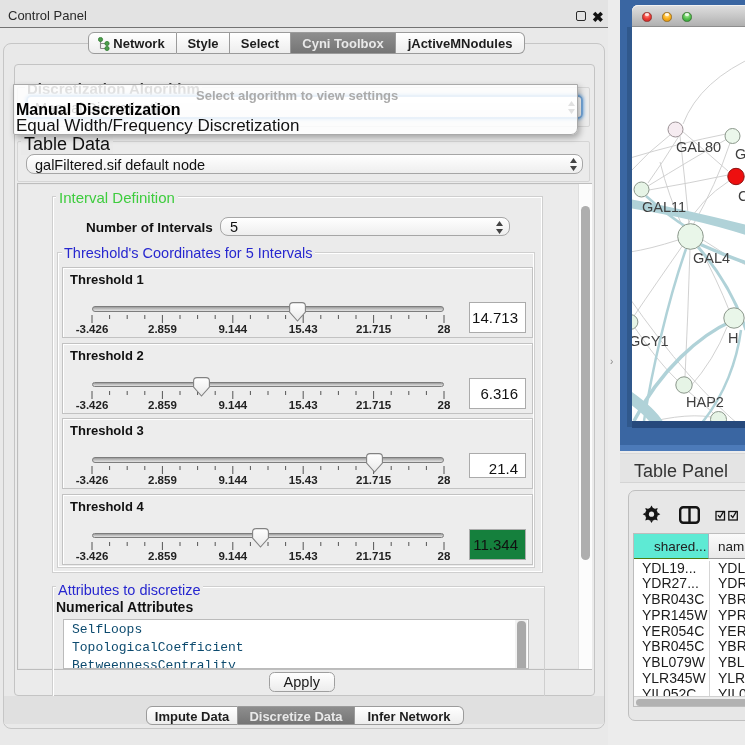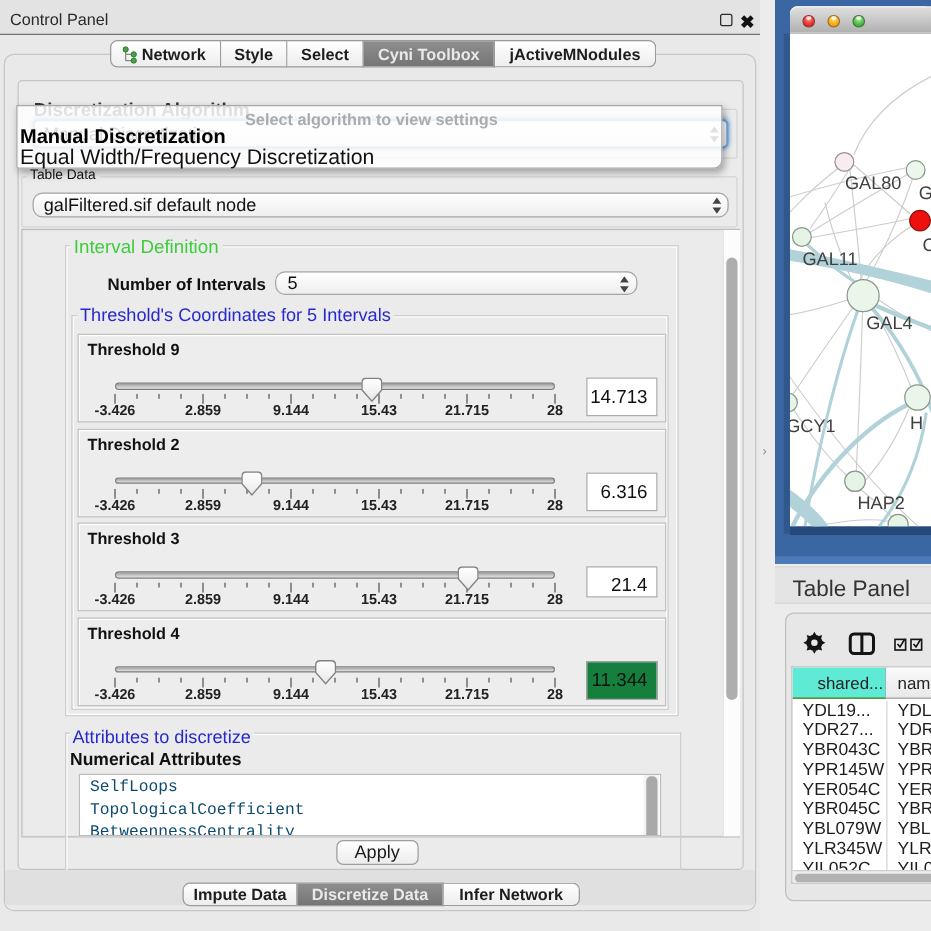--- a/index.html
+++ b/index.html
@@ -158,21 +158,21 @@
 <div class="abs" style="left:25px;top:80px;font-size:15px;font-weight:bold;color:#3a3a3a;background:#ebebeb;padding:0 2px;">Discretization Algorithm</div>
 
 <div class="abs" style="left:26px;top:95px;width:557px;height:24px;border-radius:5px;background:linear-gradient(#fff,#ededed);border:2px solid #74a7da;box-shadow:0 0 3px 1px #8cb9e4;box-sizing:border-box;">
   <div class="abs" style="left:7px;top:2.5px;font-size:14.5px;color:#111;">Manual Discretization</div>
   <svg class="abs" style="right:5px;top:4px;" width="9" height="13">
       <path d="M4.5 0 L8 5 L1 5 Z M4.5 13 L1 8 L8 8 Z" fill="#444"></path>
     </svg>
 </div>
 
 <div class="abs" style="left:17px;top:141px;width:573px;height:41px;border:1px solid #d5d5d5;border-radius:2px;box-sizing:border-box;"></div>
-<div class="abs" style="left:21px;top:134px;font-size:11px;color:#111;background:#e9e9e9;padding:0 3px;">Table Data</div>
+<div class="abs" style="left:21px;top:134px;font-size:18px;color:#111;background:#e9e9e9;padding:0 3px;">Table Data</div>
 <div class="abs" style="left:26px;top:154px;width:557px;height:20px;border-radius:8px;background:linear-gradient(#ffffff,#eeeeee);border:1px solid #a6a6a6;box-sizing:border-box;">
   <div class="abs" style="left:8px;top:1.5px;font-size:14.5px;color:#111;">galFiltered.sif default node</div>
   <svg class="abs" style="right:4px;top:3px;" width="9" height="13">
       <path d="M4.5 0 L8 5 L1 5 Z M4.5 13 L1 8 L8 8 Z" fill="#444"></path>
     </svg>
 </div>
 
 <div class="abs" style="left:17px;top:183px;width:575px;height:487px;border:1px solid #bdbdbd;box-shadow:0 0 0 1px #e6e6e6 inset;background:#ebebeb;box-sizing:border-box;"></div>
 
 <div class="abs" style="left:578px;top:184px;width:13px;height:485px;background:#fcfcfc;border-left:1px solid #ddd;"></div>
@@ -187,21 +187,21 @@
   <svg class="abs" style="right:5px;top:3px;" width="9" height="13">
       <path d="M4.5 0 L8 5 L1 5 Z M4.5 13 L1 8 L8 8 Z" fill="#444"></path>
     </svg>
 </div>
 
 <div class="abs" style="left:57px;top:252px;width:478px;height:316px;border:1px solid #cfcfcf;box-shadow:1px 1px 0 #fff inset, -1px -1px 0 #fff inset;box-sizing:border-box;"></div>
 <div class="abs" style="left:62px;top:245px;font-size:14.5px;color:#2727cf;background:#ebebeb;padding:0 2px;">Threshold's Coordinates for 5 Intervals</div>
 
 <div id="thresholds">
     <div class="abs" style="left:62px;top:267px;width:471px;height:71px;background:#ededed;border:1px solid #c2c2c2;box-shadow:1px 1px 0 #fff inset;box-sizing:border-box;">
-      <div class="abs" style="left:7px;top:4px;font-size:13px;font-weight:bold;color:#111;">Threshold 9</div>
+      <div class="abs" style="left:7px;top:4px;font-size:13px;font-weight:bold;color:#111;">Threshold 1</div>
       <div class="abs" style="left:29px;top:38px;width:352px;height:5.5px;border-radius:3px;background:linear-gradient(#9b9b9b,#c6c6c6 55%,#e2e2e2);border:1px solid #7d7d7d;box-sizing:border-box;"></div>
       <svg class="abs" style="left:25px;top:47px;" width="364" height="9">
         <line x1="4" y1="0" x2="4" y2="8" stroke="#555" stroke-width="1"></line>
         <line x1="21.6" y1="0" x2="21.6" y2="4" stroke="#555" stroke-width="1"></line>
         <line x1="39.2" y1="0" x2="39.2" y2="4" stroke="#555" stroke-width="1"></line>
         <line x1="56.800000000000004" y1="0" x2="56.800000000000004" y2="4" stroke="#555" stroke-width="1"></line>
         <line x1="74.4" y1="0" x2="74.4" y2="8" stroke="#555" stroke-width="1"></line>
         <line x1="92" y1="0" x2="92" y2="4" stroke="#555" stroke-width="1"></line>
         <line x1="109.60000000000001" y1="0" x2="109.60000000000001" y2="4" stroke="#555" stroke-width="1"></line>
         <line x1="127.20000000000002" y1="0" x2="127.20000000000002" y2="4" stroke="#555" stroke-width="1"></line>

